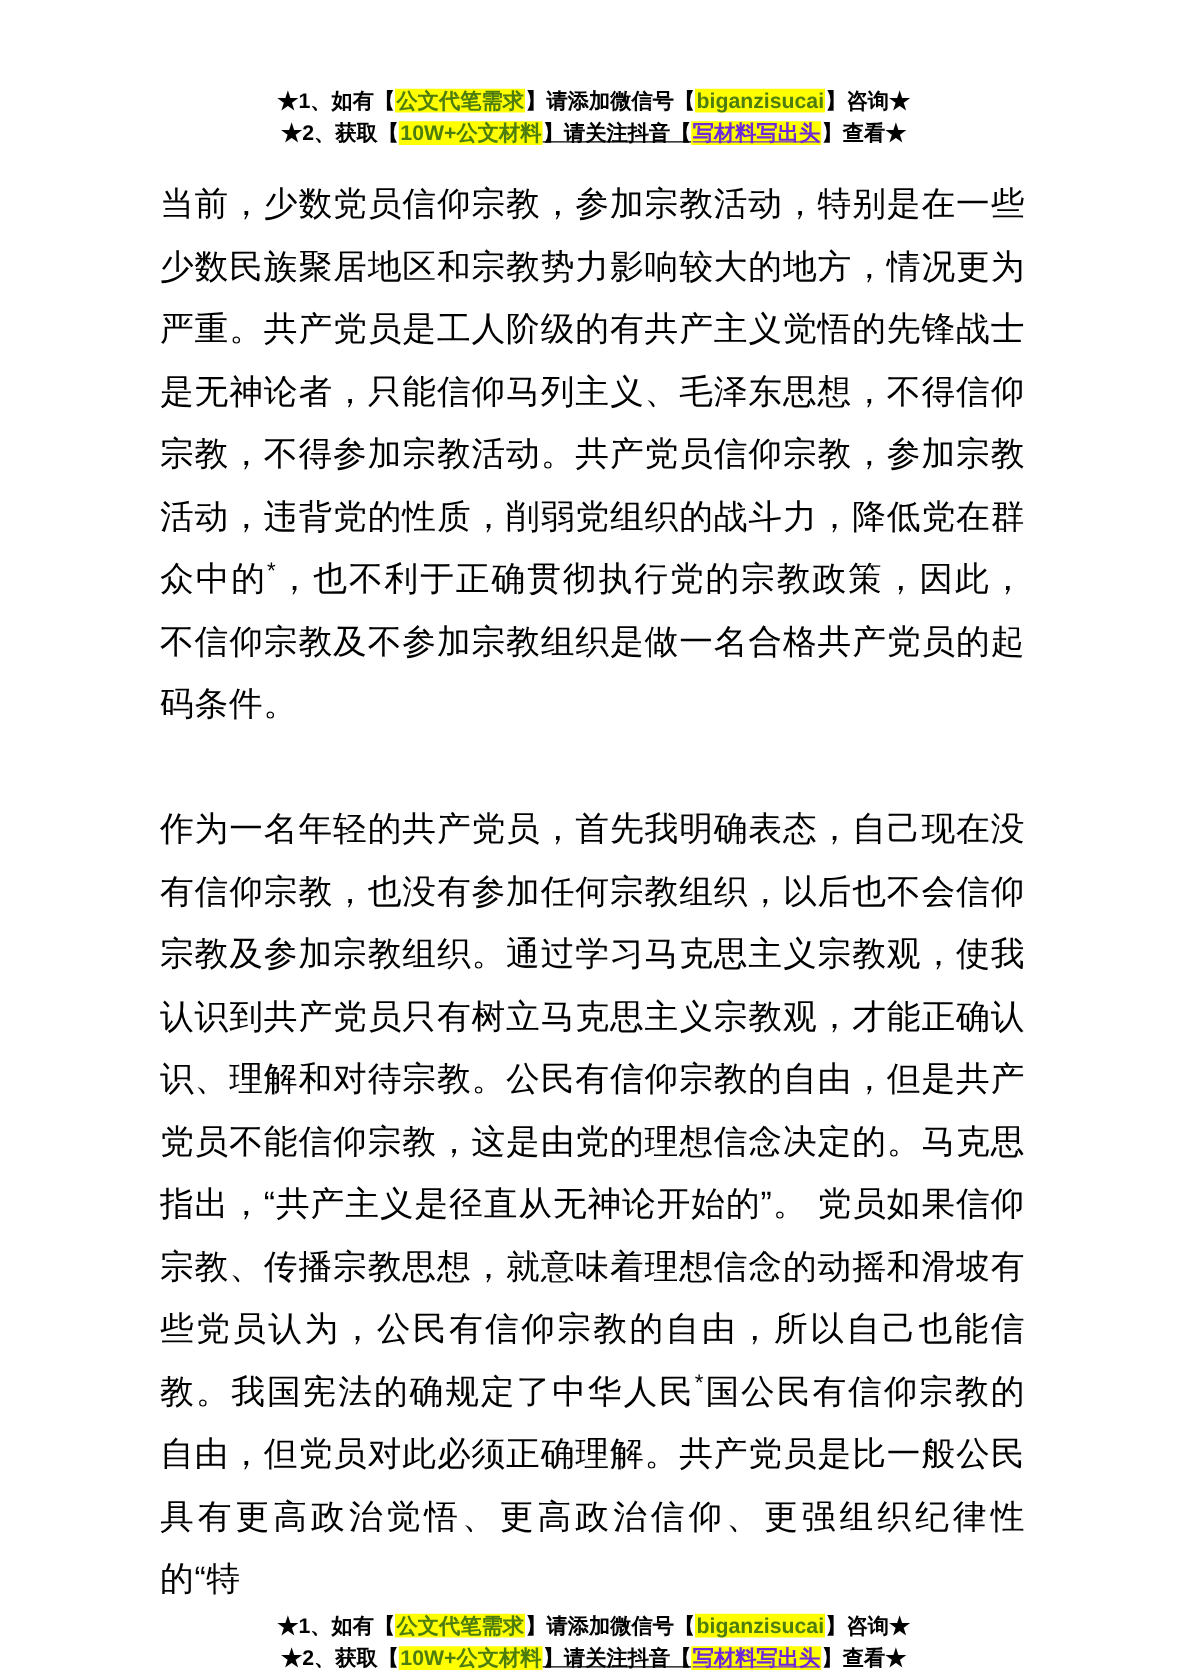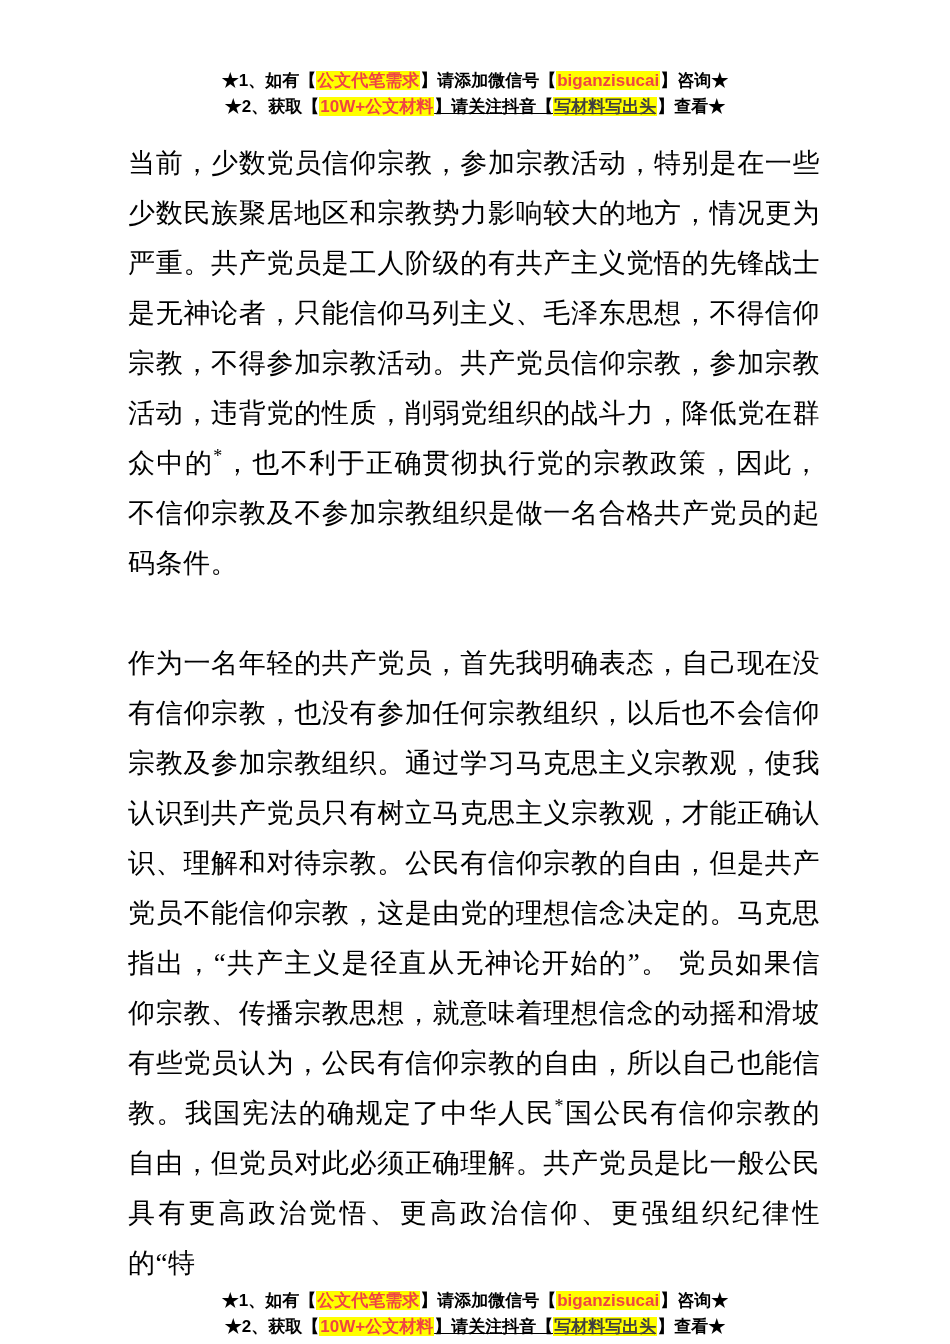--- a/index.html
+++ b/index.html
@@ -45,46 +45,46 @@
   }
   .star {
     color: #000000;
   }
   .plain {
     color: #000000;
     margin-top: 48px;
   }
   .hl-red {
     background: #ffff00;
-    color: #ef4444;
+    color: #4d7c0f;
     padding: 0 1px;
   }
   .hl-dark {
     background: #ffff00;
-    color: #404040;
+    color: #6d28d9;
     padding: 0 1px;
   }
   .underline {
     text-decoration: underline;
   }
 
   
   .content {
     flex: 1 1 auto;
     padding: 0 130px 0 128px;
     box-sizing: border-box;
   }
   .para {
     font-size: 27px;
     line-height: 50px;
     letter-spacing: 0.5px;
     text-align: justify;
     text-justify: inter-ideograph;
     margin: 0;
-    font-family: Liberation Serif, serif;
+    font-family: Liberation Sans, sans-serif;
   }
   .para-gap {
     height: 50px;
   }
   .first-para {
     padding-top: 18px;
   }
   sup.mark {
     font-size: 18px;
     vertical-align: super;

